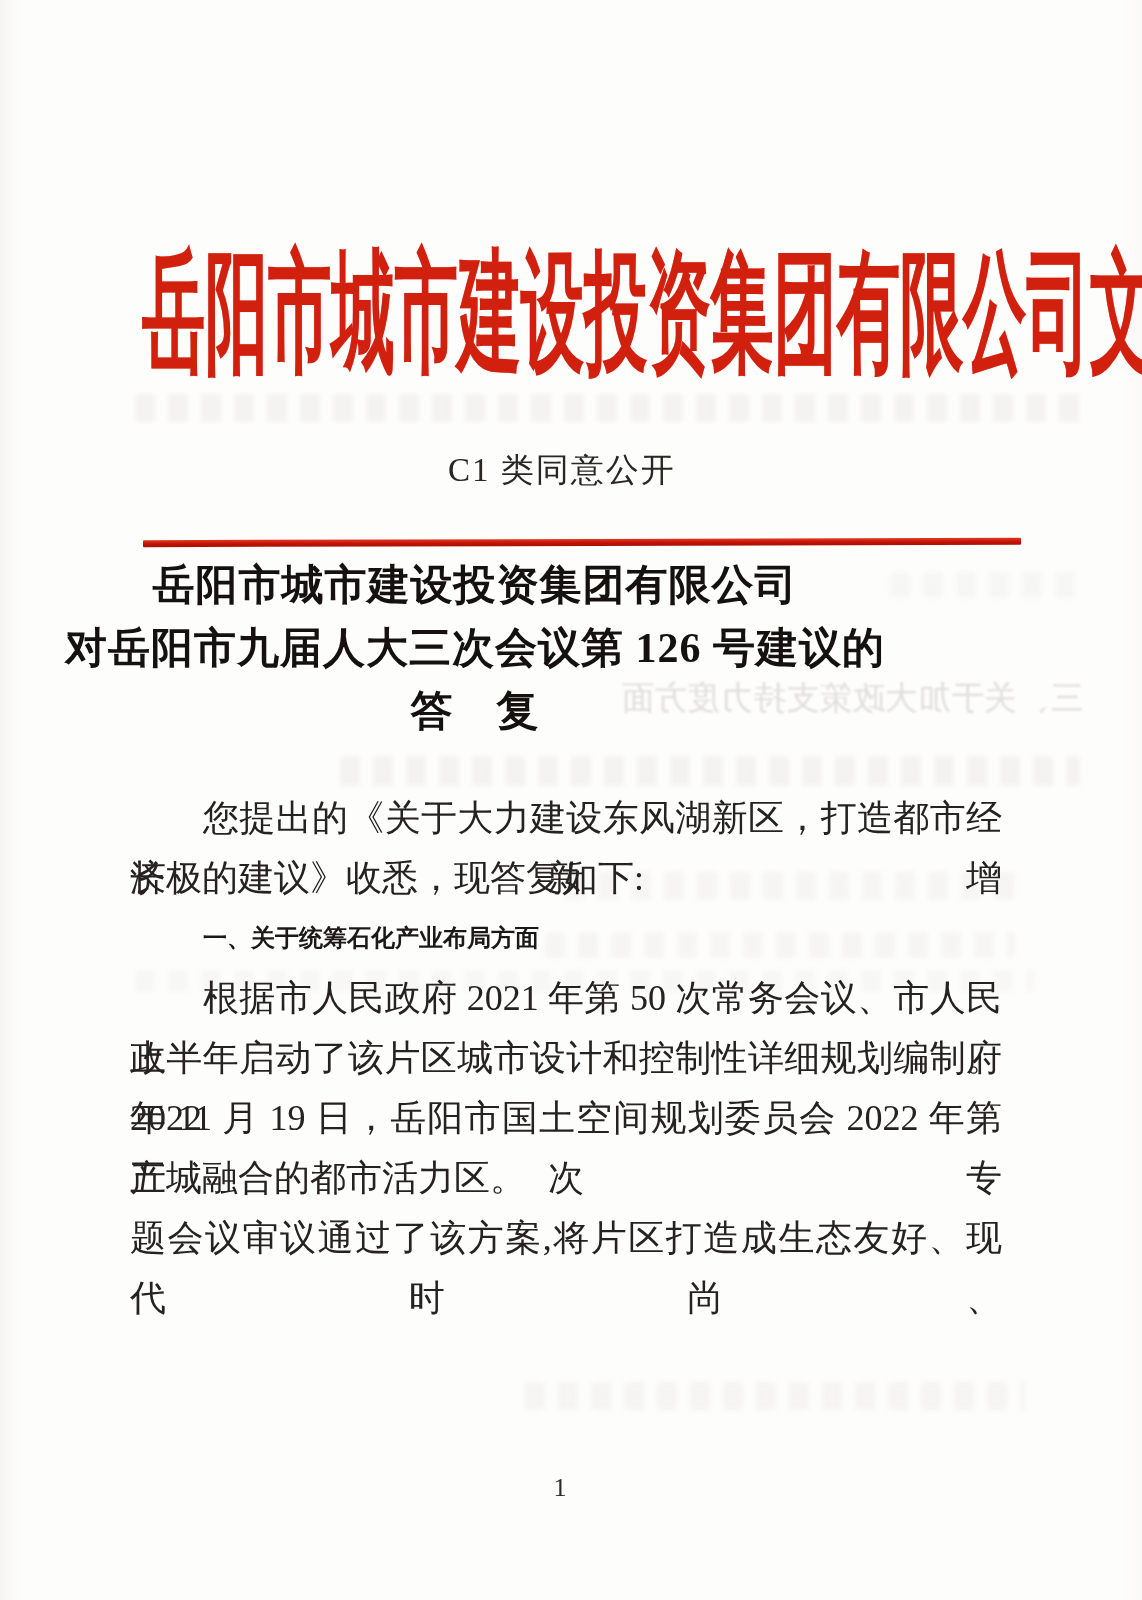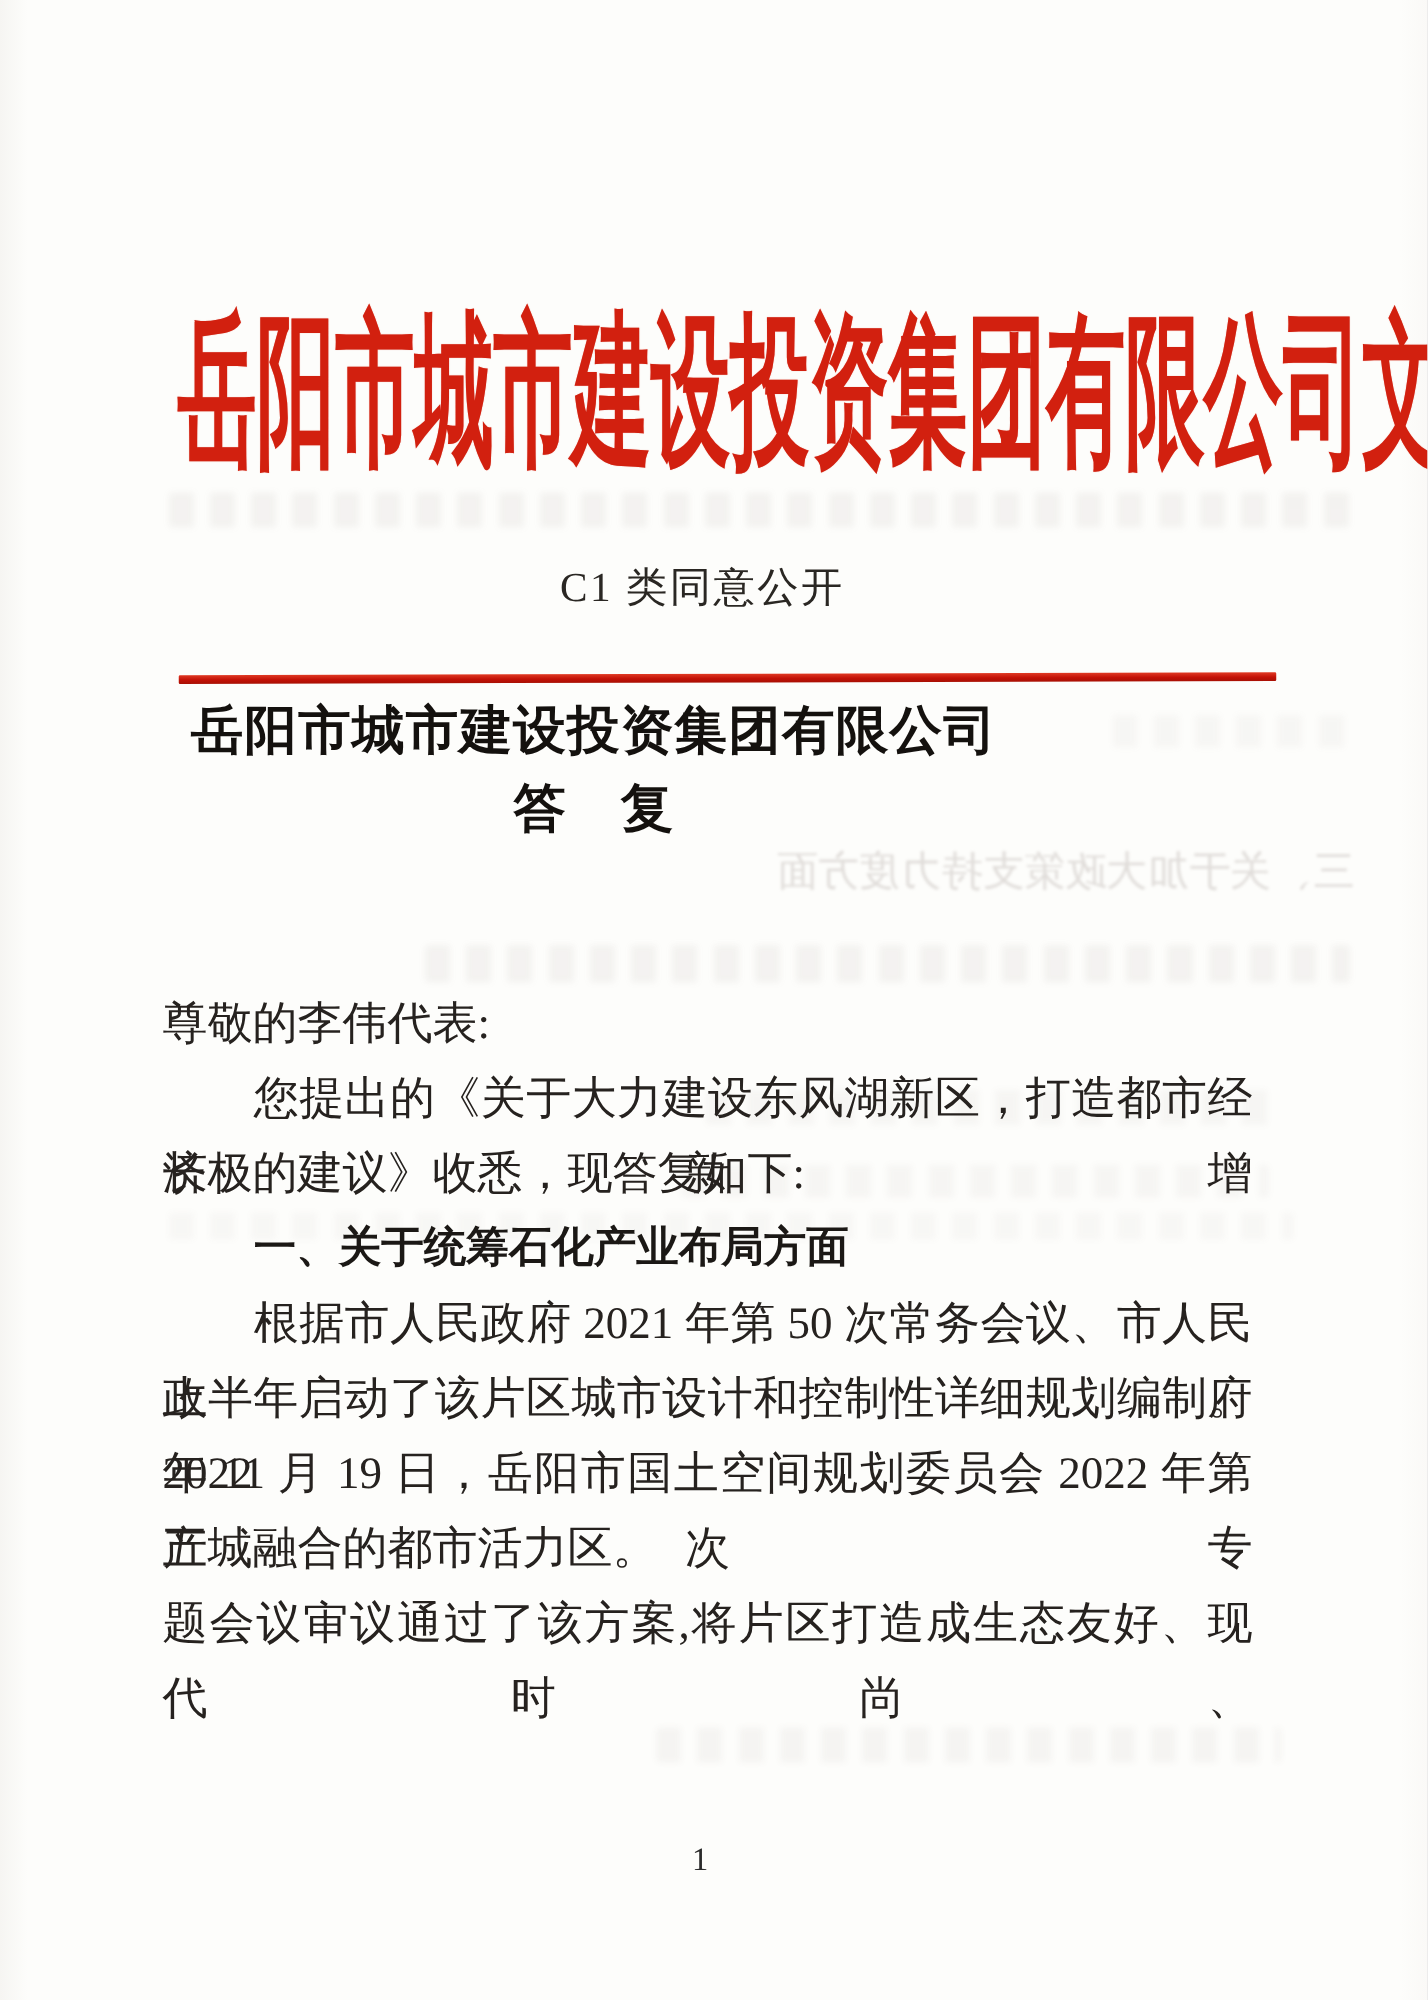--- a/index.html
+++ b/index.html
@@ -43,21 +43,21 @@
   
   .body{position:absolute;left:130px;top:788px;width:872px;}
   .line{
     height:60px;line-height:60px;font-size:36px;color:#26221f;
     white-space:nowrap;overflow:visible;
   }
   .justify{white-space:normal;text-align:justify;text-align-last:justify;}
   .indent{text-indent:73px;}
   .heading{
     font-family:"Liberation Sans","DejaVu Sans",sans-serif;
-    font-weight:700;font-size:34px;color:#1b1815;
+    font-weight:700;font-size:24px;color:#1b1815;
     text-indent:73px;white-space:nowrap;text-align:left;text-align-last:left;
   }
   
   .pageno{
     position:absolute;left:0;top:1473px;width:1120px;
     text-align:center;font-size:26px;color:#2b2b2b;
   }
   
   .mirror{
     position:absolute;transform:scaleX(-1);transform-origin:center;
@@ -90,25 +90,25 @@
     <span class="docnum-class">
       <span>C1 类</span>
       <span>同意公开</span>
     </span>
   </div>
 
   <div class="red-rule"></div>
 
   <div class="doc-title">
     <div>岳阳市城市建设投资集团有限公司</div>
+    <div>对岳阳市九届人大三次会议第 126 号建议的</div>
     <div>答　复</div>
   </div>
 
   <div class="body" id="body-lines">
-      <div class="line">尊敬的李伟代表:</div>
       <div class="line indent justify">您提出的《关于大力建设东风湖新区，打造都市经济新增</div>
       <div class="line">长极的建议》收悉，现答复如下:</div>
       <div class="line heading">一、关于统筹石化产业布局方面</div>
       <div class="line indent justify">根据市人民政府 2021 年第 50 次常务会议、市人民政府</div>
       <div class="line justify">上半年启动了该片区城市设计和控制性详细规划编制。2022</div>
       <div class="line justify">年 11 月 19 日，岳阳市国土空间规划委员会 2022 年第五次专</div>
       <div class="line">产城融合的都市活力区。</div>
       <div class="line justify">题会议审议通过了该方案,将片区打造成生态友好、现代时尚、</div>
     </div>
 

